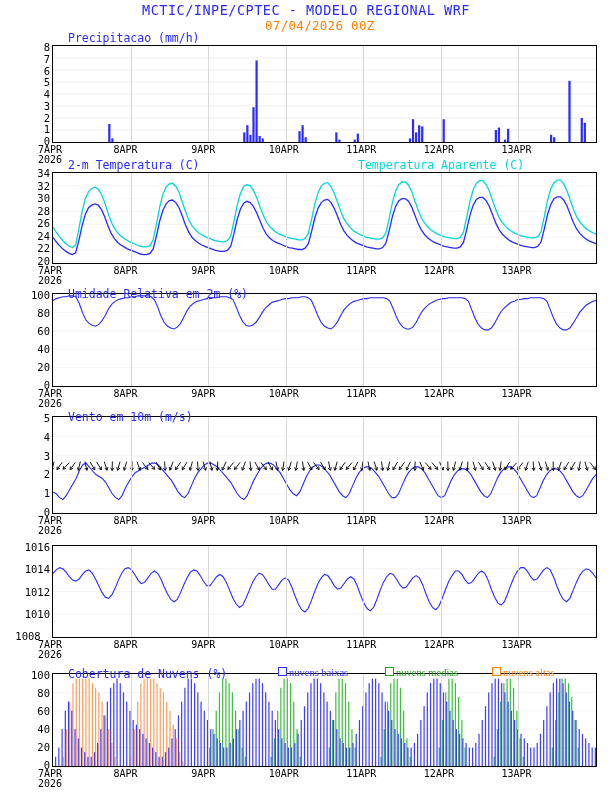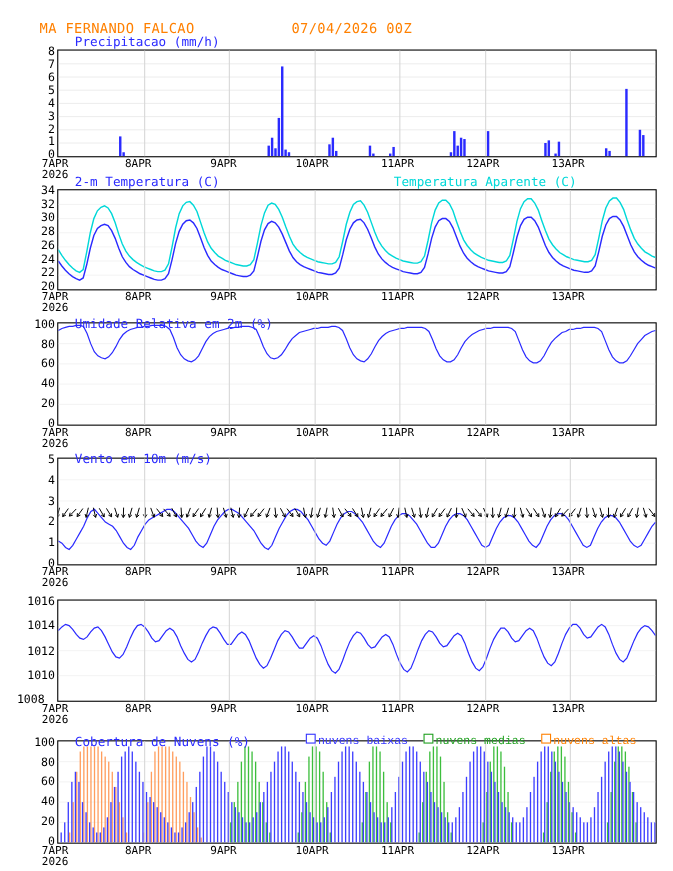--- a/index.html
+++ b/index.html
@@ -24,31 +24,31 @@
   .ptitle.cyan{color:#00d8d8;}
 
   .ytick{position:absolute;right:0;transform:translateY(-50%);font-size:10.5px;
     font-family:"DejaVu Sans Mono",monospace;color:#000;text-align:right;width:44px;}
   .yaxis{position:absolute;width:46px;left:4px;}
 
   .xtick{position:absolute;font-size:10px;font-family:"DejaVu Sans Mono",monospace;color:#000;
     white-space:nowrap;}
   .xyear{position:absolute;font-size:10px;font-family:"DejaVu Sans Mono",monospace;color:#000;}
 
-  .legend-item{position:absolute;font-size:10.5px;font-family:Liberation Mono, monospace;white-space:nowrap;}
+  .legend-item{position:absolute;font-size:10.5px;font-family:Liberation Serif, serif;white-space:nowrap;}
   .sw{display:inline-block;width:7px;height:7px;border:1px solid #333;margin-right:2px;vertical-align:0px;}
 
   svg{display:block;}
 </style>
 </head>
 <body>
 
 <div id="page">
 
-  <div class="hdr-sub-left">MA FERNANDO FALCAO</div>
+  <div class="hdr-title">MCTIC/INPE/CPTEC - MODELO REGIONAL WRF</div>
   <div class="hdr-sub-date">07/04/2026 00Z</div>
 
   <div class="panel" id="p-precip" style="left:52px;top:45px;width:545px;height:98px;">
     <div class="grid">
         <div class="vline" style="left: 77.5714px;"></div>
         <div class="vline" style="left: 155.143px;"></div>
         <div class="vline" style="left: 232.714px;"></div>
         <div class="vline" style="left: 310.286px;"></div>
         <div class="vline" style="left: 387.857px;"></div>
         <div class="vline" style="left: 465.429px;"></div>

